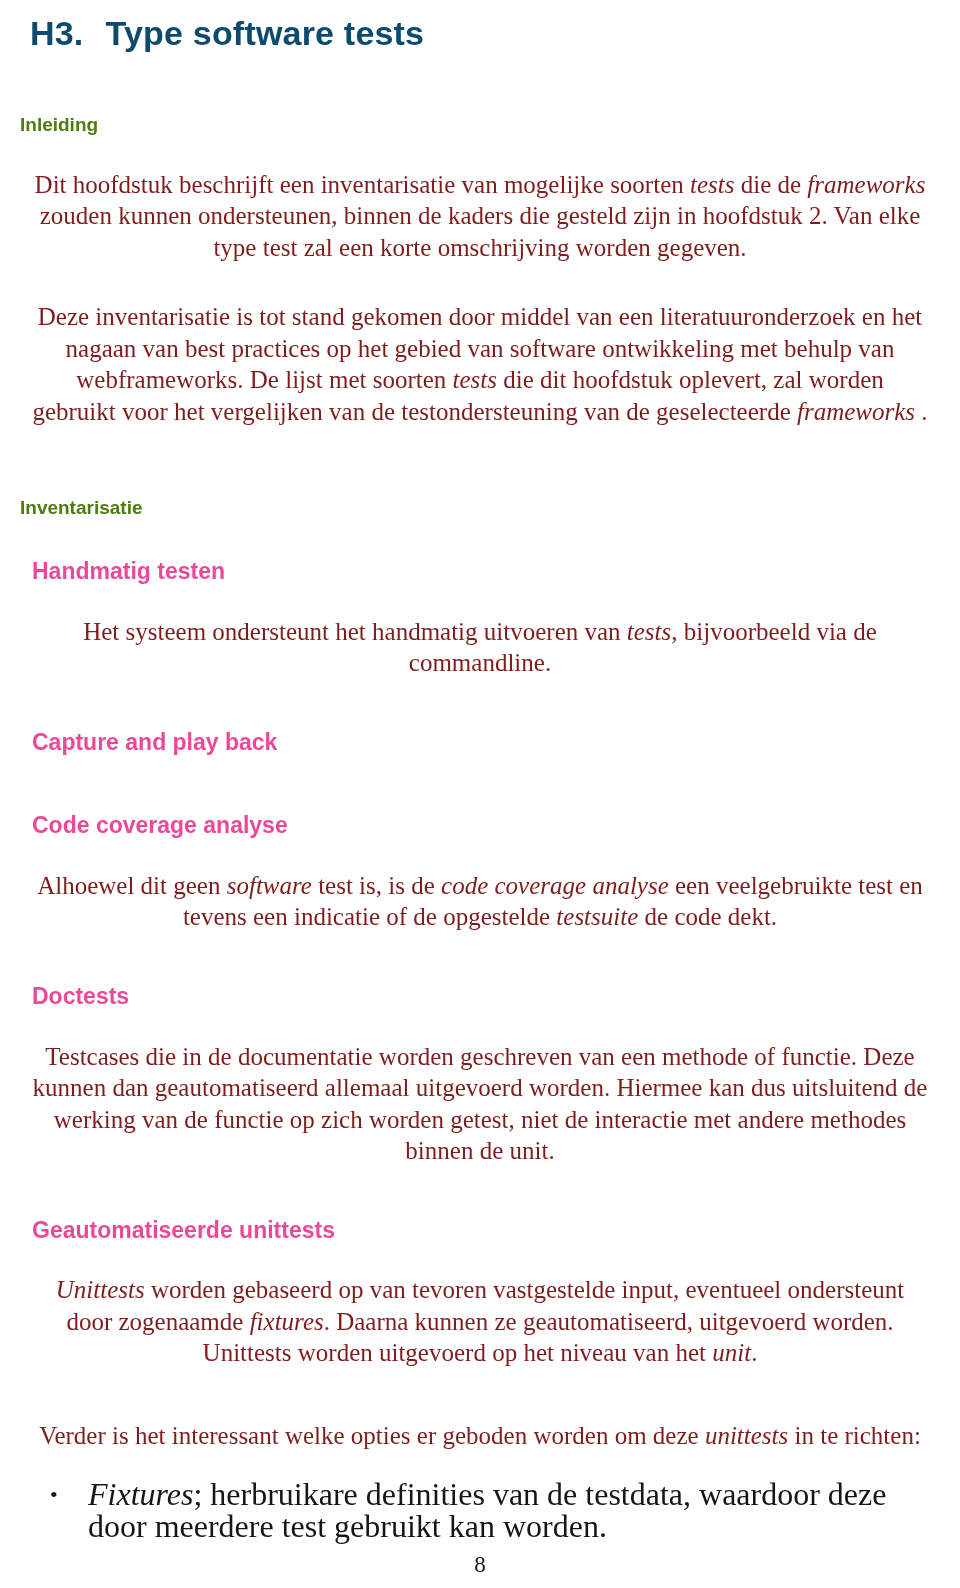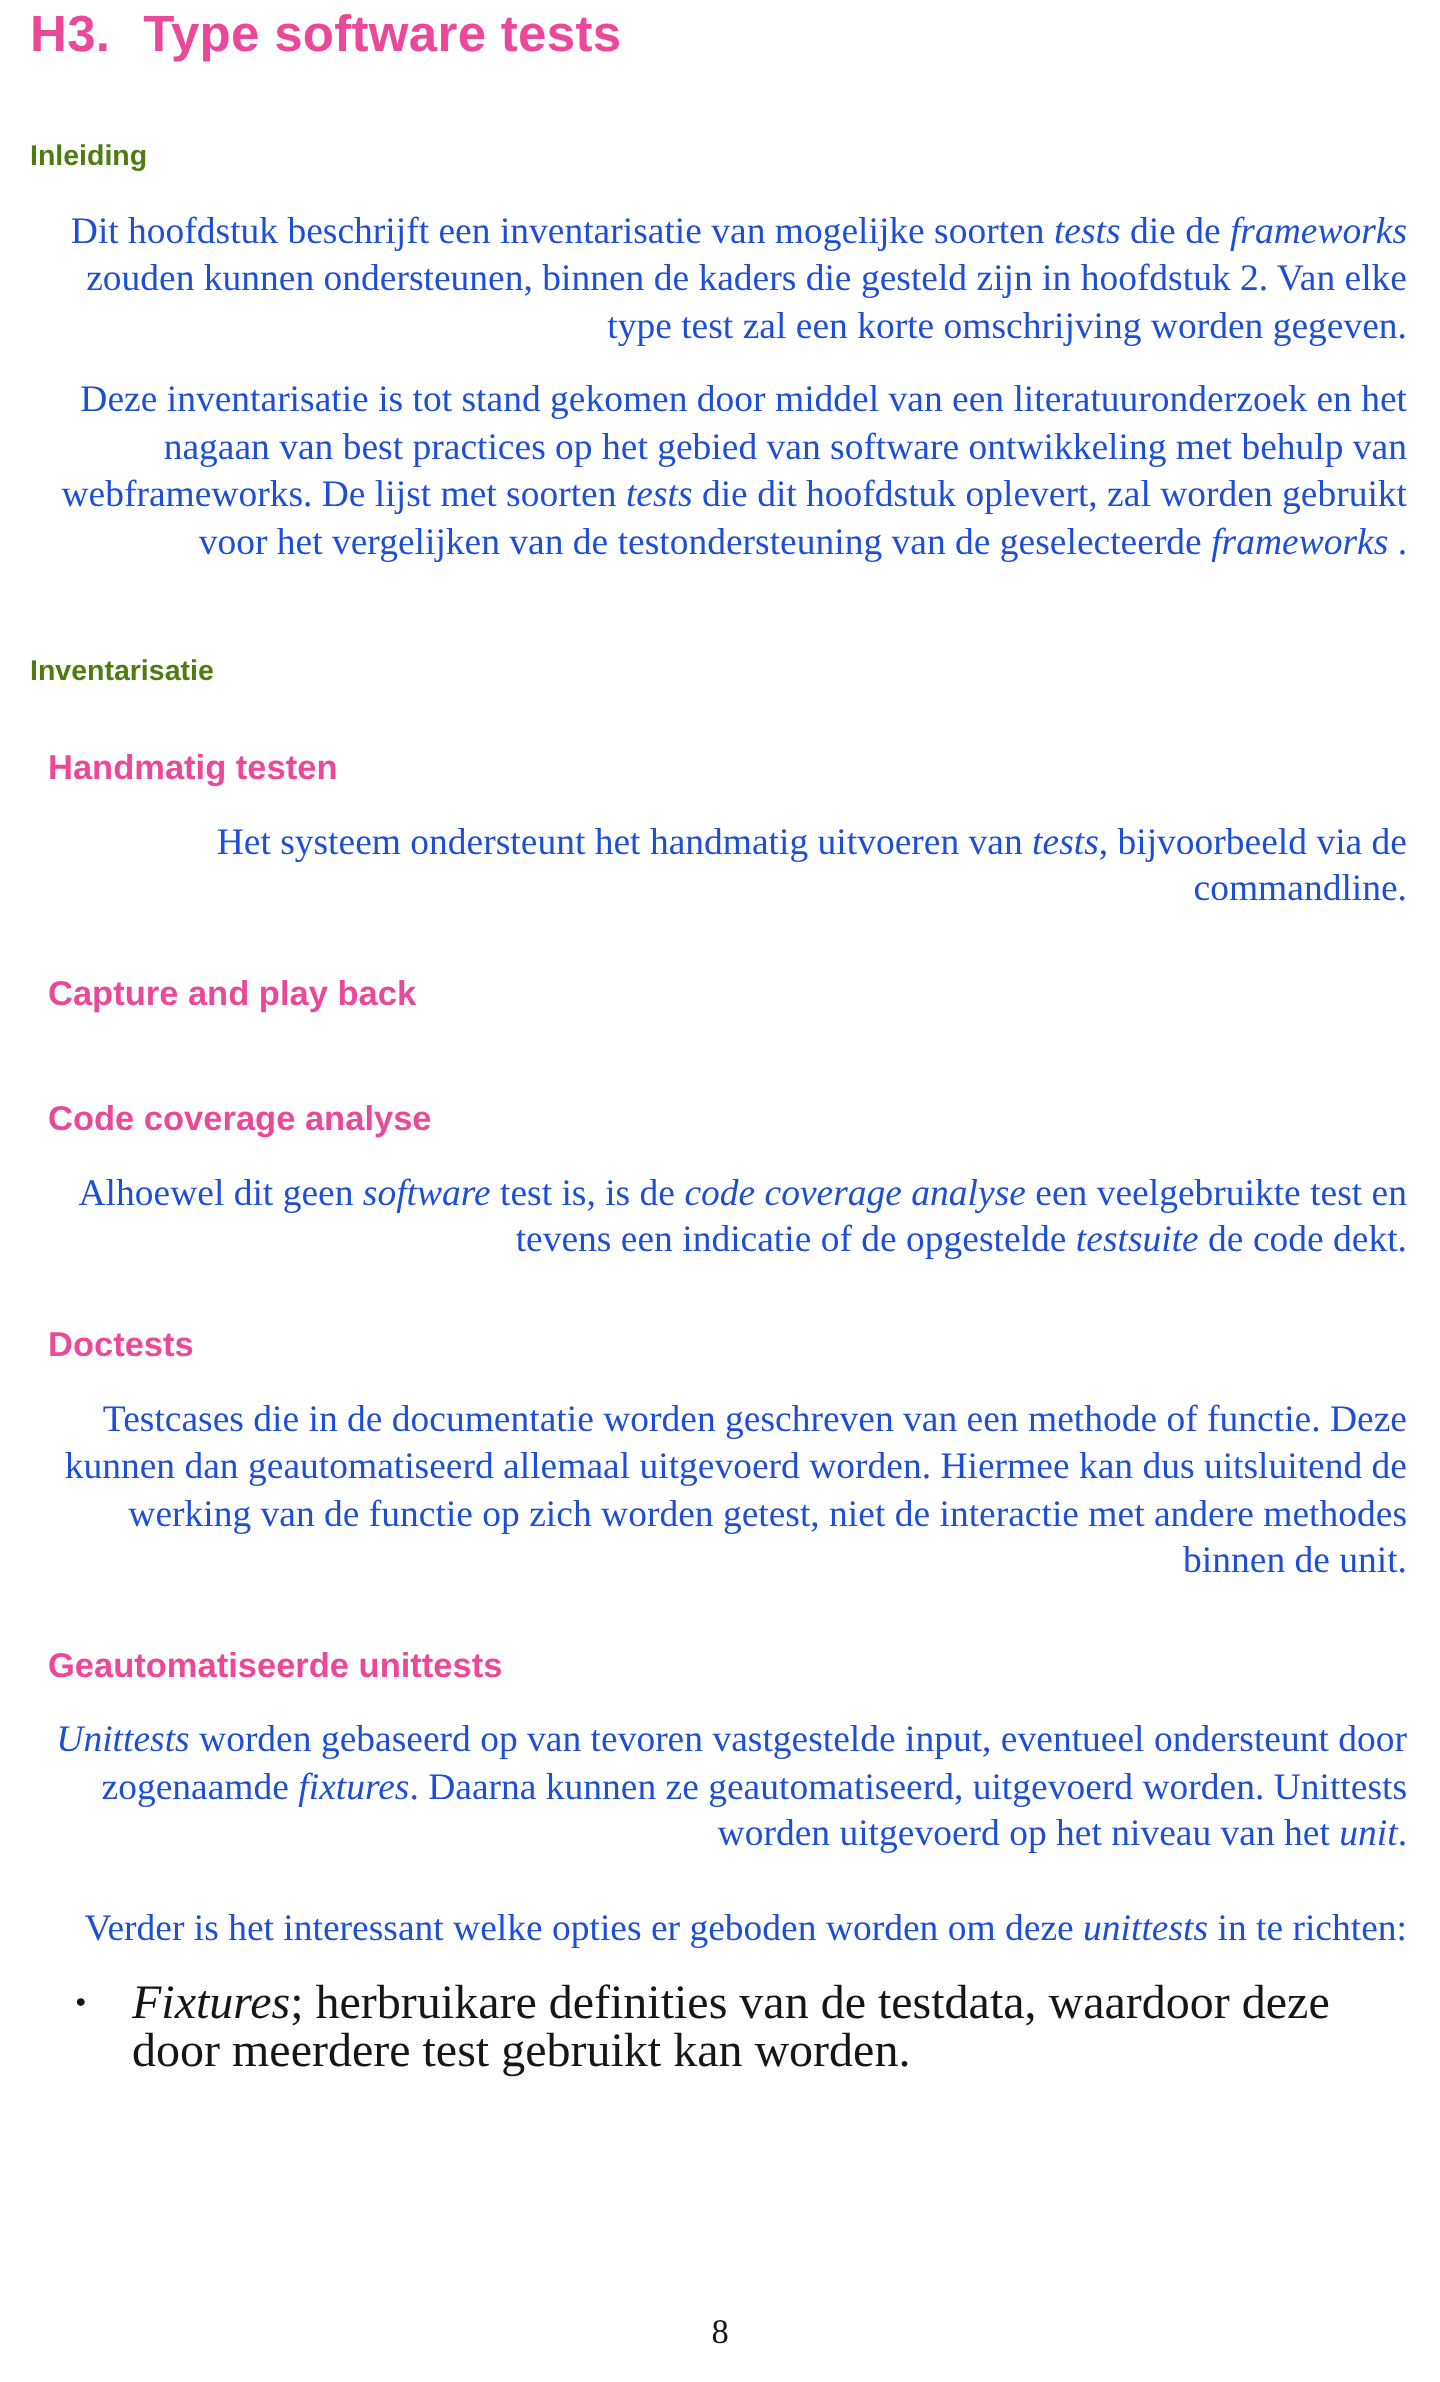--- a/index.html
+++ b/index.html
@@ -22,23 +22,23 @@
     height: 1588px;
     box-sizing: border-box;
     padding: 0 20px;
   }
 
   
   .chapter-title {
     font-family: "Liberation Sans", "DejaVu Sans", sans-serif;
     font-weight: bold;
     font-size: 34px;
-    color: #ec4899;
+    color: #0c4a6e;
     letter-spacing: 0.2px;
-    margin: 0;
+    margin: 10px;
     padding-top: 3px;
     line-height: 1.18;
     white-space: pre;
   }
   .chapter-title .num { margin-right: 22px; }
 
   
   .section-heading {
     font-family: "Liberation Sans", "DejaVu Sans", sans-serif;
     font-weight: bold;
@@ -56,23 +56,23 @@
     color: #ec4899;
     margin: 12px;
     line-height: 1.2;
   }
 
   
   .para {
     font-family: "Liberation Serif", "DejaVu Serif", serif;
     font-size: 25px;
     line-height: 31.5px;
-    color: #1d4ed8;
-    margin: 2px;
-    text-align: right;
+    color: #7f1d1d;
+    margin: 12px;
+    text-align: center;
   }
   .para em, .it { font-style: italic; }
 
   
   .gap-title-inleiding { height: 51px; }
   .gap-inleiding-body  { height: 20px; }
   .gap-p1-p2           { height: 14px; }
   .gap-before-inventarisatie { height: 58px; }
   .gap-inventarisatie-sub    { height: 26px; }
   .gap-sub-body        { height: 6px; }

